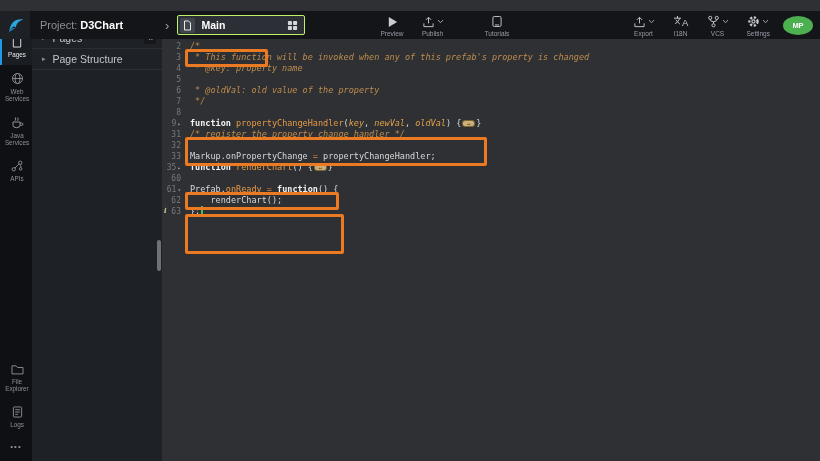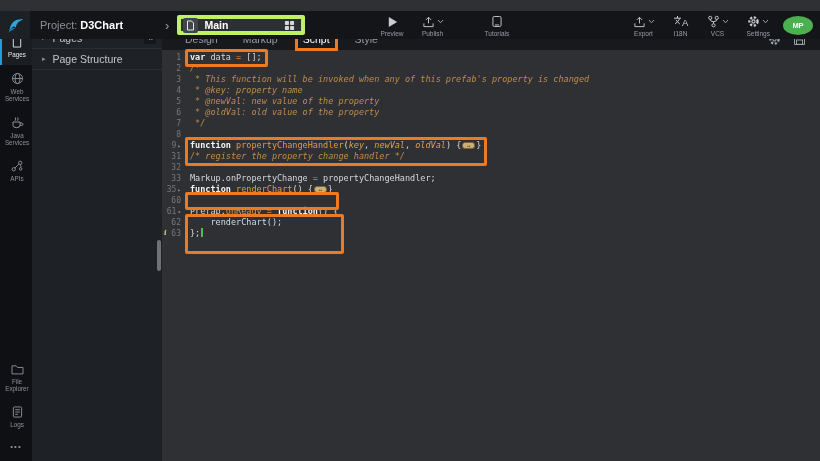--- a/index.html
+++ b/index.html
@@ -8,21 +8,21 @@
          font-family:"Liberation Sans", sans-serif; user-select:none; }
 
   
   .topbar { position:absolute; top:11px; left:0; right:0; height:28px; background:#141519;
             display:flex; align-items:center; z-index:4; }
   .logo { width:30px; height:28px; background:#1d2125; display:flex; align-items:center; justify-content:center; cursor:pointer; }
   .project { margin-left:10px; font-size:11px; white-space:nowrap; }
   .plabel { color:#8b9097; }
   .pname  { color:#ffffff; font-weight:bold; margin-left:3px; }
   .hchev { color:#9aa0a7; font-size:13px; margin-left:42px; }
-  .page-tab { margin-left:8px; width:128px; height:20px; background:#2c3036; border:4px solid #bef264;
+  .page-tab { margin-left:8px; width:128px; height:20px; background:#2c3036; border:1px solid #bef264;
               border-radius:2px; display:flex; align-items:center; gap:6px; padding:0 6px 0 2px; cursor:pointer; }
   .ptab-icon { width:15px; height:15px; background:#41464d; border-radius:2px; display:flex; align-items:center; justify-content:center; flex:none; }
   .ptab-label { color:#fff; font-size:10.5px; font-weight:bold; flex:1; }
   .tb-group { display:flex; align-items:flex-start; }
   .tb-center { margin-left:66px; }
   .tb-right { margin-left:auto; }
   .tbtn { display:flex; flex-direction:column; align-items:center; margin:2px 9px 0; color:#9aa0a8; cursor:pointer; }
   .tbtn.gap { margin-left:32px; }
   .ticon-row { display:flex; align-items:center; gap:2px; height:13px; }
   .tbtn .lab { font-size:6.5px; margin-top:2px; color:#979da5; white-space:nowrap; }
@@ -287,63 +287,39 @@
         </div>
         <div class="erow">
           <span class="ecaret">▸</span>
           <span>Page Structure</span>
         </div>
         <div class="escroll">
           <div class="ethumb"></div>
         </div>
       </aside>
     <main class="editor-area">
-      <div class="tabbar">
-        <div style="display:flex" id="etabs">
-            <span class="etab">Design</span>
-            <span class="etab">Markup</span>
-            <span class="etab active annotated">Script</span>
-            <span class="etab">Style</span>
-          </div>
-        <div class="tab-actions">
-          <span class="ticon">
-            <svg width="13" height="13" viewBox="0 0 14 14" fill="none" stroke="#9aa0a8">
-                <circle cx="7" cy="7" r="4.4" stroke-width="2.4" stroke-dasharray="2.4 1.7"></circle>
-                <circle cx="7" cy="7" r="1.7" stroke-width="1.2"></circle>
-              </svg>
-          </span>
-          <span class="ticon">
-            <svg width="13" height="13" viewBox="0 0 13 13" fill="none" stroke="#9aa0a8">
-                <path d="M1.5 1.5 h8.3 l1.7 1.7 v8.3 h-10 Z"></path>
-                <path d="M3.5 1.5 v3 h5 v-3"></path>
-                <rect x="3.5" y="7" width="6" height="4.3"></rect>
-              </svg>
-          </span>
-        </div>
-      </div>
       <div class="code" id="code">
           <div class="crow">
             <div class="gut"><span>1</span></div>
             <div class="cline"><span class="ctext"><span class="tk-kw">var</span><span class="tk-tx"> data </span><span class="tk-op">=</span><span class="tk-tx"> [];</span></span></div>
           </div>
           <div class="crow">
             <div class="gut"><span>2</span></div>
             <div class="cline"><span class="ctext"><span class="tk-cm">/*</span></span></div>
           </div>
           <div class="crow">
             <div class="gut"><span>3</span></div>
             <div class="cline"><span class="ctext"><span class="tk-cm"> * This function will be invoked when any of this prefab's property is changed</span></span></div>
           </div>
           <div class="crow">
             <div class="gut"><span>4</span></div>
             <div class="cline"><span class="ctext"><span class="tk-cm"> * @key: property name</span></span></div>
           </div>
           <div class="crow">
             <div class="gut"><span>5</span></div>
-            <div class="cline"><span class="ctext"><span class="tk-cm"> * @newVal: new value of the property</span></span></div>
           </div>
           <div class="crow">
             <div class="gut"><span>6</span></div>
             <div class="cline"><span class="ctext"><span class="tk-cm"> * @oldVal: old value of the property</span></span></div>
           </div>
           <div class="crow">
             <div class="gut"><span>7</span></div>
             <div class="cline"><span class="ctext"><span class="tk-cm"> */</span></span></div>
           </div>
           <div class="crow">

